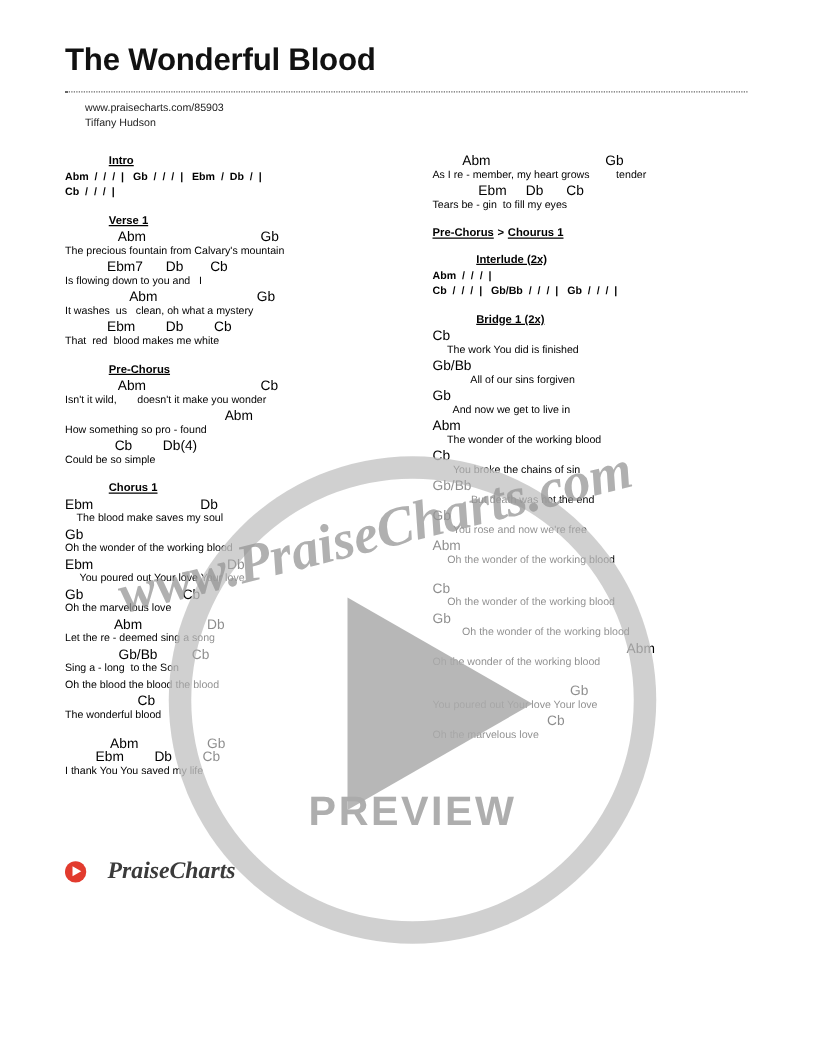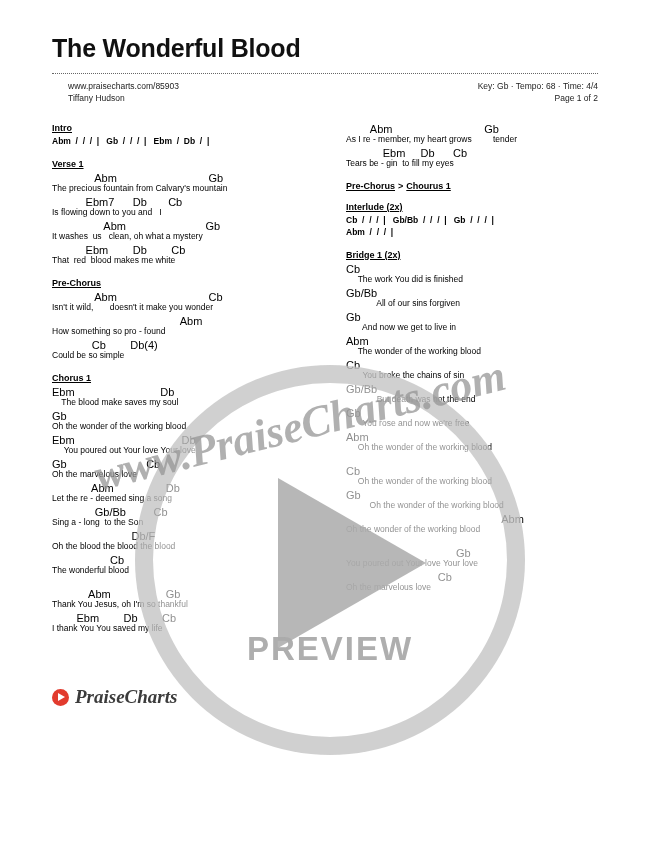--- a/index.html
+++ b/index.html
@@ -54,20 +54,21 @@
     width: 268px;
     flex: 0 0 268px;
   }
   .section { margin-bottom: 11px; }
   .section-label {
     font-size: 9px;
     font-weight: bold;
     text-decoration: underline;
     margin-bottom: 3px;
     color: #000;
+    margin-left: 35px;
   }
   .flow {
     font-size: 9px;
     font-weight: bold;
     margin-bottom: 3px;
   }
   .flow .u { text-decoration: underline; }
   .flow .arrow { font-weight: bold; padding: 0 3px; }
 
   .chordline {
@@ -142,21 +143,21 @@
     transform: rotate(-14deg);
     pointer-events: none;
     white-space: nowrap;
   }
   .footer-logo {
     position: absolute;
     left: 52px;
     bottom: 32px;
     display: flex;
     align-items: center;
-    gap: 6px;
+    gap: 17px;
     pointer-events: none;
   }
   .logo-mark {
     width: 17px; height: 17px;
     border-radius: 50%;
     background: #e23b2e;
     position: relative;
   }
   .logo-mark::after {
     content: "";
@@ -180,31 +181,28 @@
 <div class="page">
 
   <h1 class="song-title">The Wonderful Blood</h1>
   <div class="rule"></div>
 
   <div class="meta-row">
     <div class="meta-left">
       <div>www.praisecharts.com/85903</div>
       <div>Tiffany Hudson</div>
     </div>
-    <div class="meta-right">
-      <div>Key: Gb · Tempo: 68 · Time: 4/4</div>
-      <div>Page 1 of 2</div>
-    </div>
   </div>
 
   <div class="columns">
     <div class="col" id="col-left">
         <div class="section">
           <div class="section-label">Intro</div>
           <div class="chordonly">Abm  /  /  /  |   Gb  /  /  /  |   Ebm  /  Db  /  |</div>
+          <div class="chordonly">Cb  /  /  /  |</div>
         </div>
         <div class="section">
           <div class="section-label">Verse 1</div>
           <div class="chordline">              Abm                              Gb</div>
           <div class="lyricline">The precious fountain from Calvary's mountain</div>
           <div class="chordline">           Ebm7      Db       Cb</div>
           <div class="lyricline">Is flowing down to you and   I</div>
           <div class="chordline">                 Abm                          Gb</div>
           <div class="lyricline">It washes  us   clean, oh what a mystery</div>
           <div class="chordline">           Ebm        Db        Cb</div>
@@ -226,46 +224,44 @@
           <div class="chordline">Gb</div>
           <div class="lyricline">Oh the wonder of the working blood</div>
           <div class="chordline">Ebm                                   Db</div>
           <div class="lyricline">     You poured out Your love Your love</div>
           <div class="chordline">Gb                          Cb</div>
           <div class="lyricline">Oh the marvelous love</div>
           <div class="chordline">             Abm                 Db</div>
           <div class="lyricline">Let the re - deemed sing a song</div>
           <div class="chordline">              Gb/Bb         Cb</div>
           <div class="lyricline">Sing a - long  to the Son</div>
-          <div class="chordline">                          Db/F</div>
           <div class="lyricline">Oh the blood the blood the blood</div>
           <div class="chordline">                   Cb</div>
           <div class="lyricline">The wonderful blood</div>
         </div>
         <div class="section">
           <div class="chordline">            Abm                  Gb</div>
-          <div class="lyricline">Thank You Jesus, oh I'm so thankful</div>
           <div class="chordline">        Ebm        Db        Cb</div>
           <div class="lyricline">I thank You You saved my life</div>
         </div>
       </div>
     <div class="col" id="col-right">
         <div class="section">
           <div class="chordline">        Abm                              Gb</div>
           <div class="lyricline">As I re - member, my heart grows         tender</div>
           <div class="chordline">            Ebm     Db      Cb</div>
           <div class="lyricline">Tears be - gin  to fill my eyes</div>
         </div>
         <div class="section">
           <div class="flow"><span class="u">Pre-Chorus</span><span class="arrow">&gt;</span><span class="u">Chourus 1</span></div>
         </div>
         <div class="section">
           <div class="section-label">Interlude (2x)</div>
+          <div class="chordonly">Abm  /  /  /  |</div>
           <div class="chordonly">Cb  /  /  /  |   Gb/Bb  /  /  /  |   Gb  /  /  /  |</div>
-          <div class="chordonly">Abm  /  /  /  |</div>
         </div>
         <div class="section">
           <div class="section-label">Bridge 1 (2x)</div>
           <div class="chordline">Cb</div>
           <div class="lyricline">     The work You did is finished</div>
           <div class="chordline">Gb/Bb</div>
           <div class="lyricline">             All of our sins forgiven</div>
           <div class="chordline">Gb</div>
           <div class="lyricline">       And now we get to live in</div>
           <div class="chordline">Abm</div>

